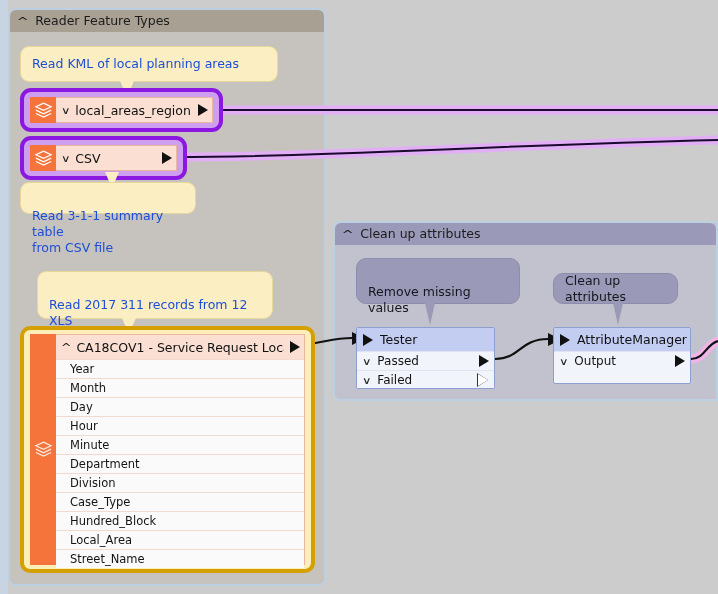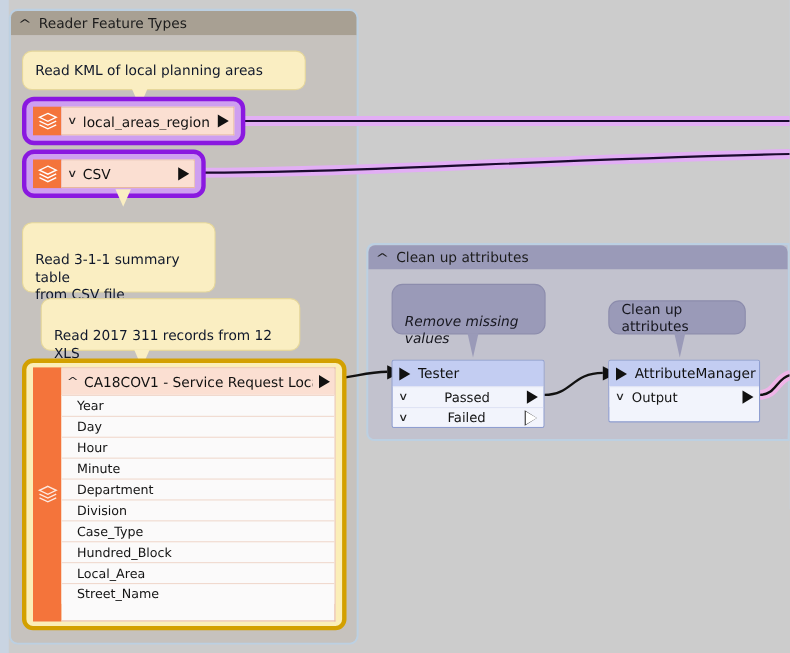--- a/index.html
+++ b/index.html
@@ -33,21 +33,21 @@
 
   #bm-clean{left:333px;top:221px;width:385px;height:180px;
      background:#c2c2ce;border:2px solid #bcd0e2;border-top-right-radius:0;border-bottom-right-radius:0;}
   #bm-clean .bm-head{background:#9a9ab8;}
   #bm-clean .bm-body{background:#c2c2ce;}
 
   
   .bubble{
     position:absolute;box-sizing:border-box;
     border-radius:9px;
-    font-size:12.5px;line-height:16px;color:#0f172a;
+    font-size:12.5px;line-height:16px;color:#1d4ed8;
     padding:9px 11px;
   }
   .bubble.yellow{background:#faeec2;border:1px solid #e6d79a;}
   .bubble.grayp{background:#9a9ab8;border:1px solid #8c8cac;color:#16161e;}
   .tail{position:absolute;width:0;height:0;}
   .tail.yellow{border-left:7px solid transparent;border-right:7px solid transparent;border-top:16px solid #faeec2;}
   .tail.grayp{border-left:5px solid transparent;border-right:5px solid transparent;border-top:22px solid #9a9ab8;}
 
   
   .sel-halo{position:absolute;border-radius:11px;box-sizing:border-box;}
@@ -169,21 +169,21 @@
     <div class="node-main">
       <div class="node-title">
         <span class="caret">∨</span>
         <span class="ttl">CSV</span>
         <span class="tri-r"></span>
       </div>
     </div>
   </div>
 
   <div class="tail yellow" style="left:105px;top:172px;border-top-color:#faeec2;"></div>
-  <div class="bubble yellow" style="left:20px;top:182px;width:176px;height:64px;white-space:pre-line;margin-top:20px;">
+  <div class="bubble yellow" style="left:20px;top:182px;width:176px;height:32px;white-space:pre-line;">
     <span>Read 3-1-1 summary table
 from CSV file</span>
   </div>
 
   <div class="bubble yellow" style="left:20px;top:271px;width:236px;height:48px;white-space:pre-line;margin-left:17px;">
     <span>Read 2017 311 records from 12 XLS
 files stored in a ZIP on the web</span>
   </div>
   <div class="tail yellow" style="left:122px;top:318px;"></div>
 
@@ -196,44 +196,45 @@
         <path d="M2 13.2 L10 17 L18 13.2" fill="none" stroke="#fff" stroke-width="1.3"></path>
       </svg>
     </div>
     <div class="node-main">
       <div class="node-title">
         <span class="caret-up">^</span>
         <span class="ttl">CA18COV1 - Service Request Loca</span>
         <span class="tri-r"></span>
       </div>
       <div class="row">Year</div>
+      <div class="row">Month</div>
       <div class="row">Day</div>
       <div class="row">Hour</div>
       <div class="row">Minute</div>
       <div class="row">Department</div>
       <div class="row">Division</div>
       <div class="row">Case_Type</div>
       <div class="row">Hundred_Block</div>
       <div class="row">Local_Area</div>
       <div class="row">Street_Name</div>
     </div>
   </div>
 
-  <div class="bubble grayp" style="left:356px;top:258px;width:140px;height:46px;white-space:pre-line;border-radius:10px;font-style:italic;">
+  <div class="bubble grayp" style="left:356px;top:258px;width:164px;height:46px;white-space:pre-line;border-radius:10px;">
     <span>Remove missing
 values</span>
   </div>
   <div class="tail grayp" style="left:425px;top:303px;"></div>
 
   <div class="bubble grayp" style="left:553px;top:273px;width:125px;height:31px;display:flex;align-items:center;border-radius:10px;">
     <span>Clean up attributes</span>
   </div>
   <div class="tail grayp" style="left:613px;top:303px;"></div>
 
-  <div class="tnode" style="left:356px;top:327px;width:139px;height:62px;text-align:center;">
+  <div class="tnode" style="left:356px;top:327px;width:139px;height:62px;">
     <div class="tnode-head">
       <span class="tri-r"></span>
       <span>Tester</span>
     </div>
     <div class="tport">
       <span class="caret">∨</span>
       <span class="pname">Passed</span>
       <span class="tri-r"></span>
     </div>
     <div class="tport">

